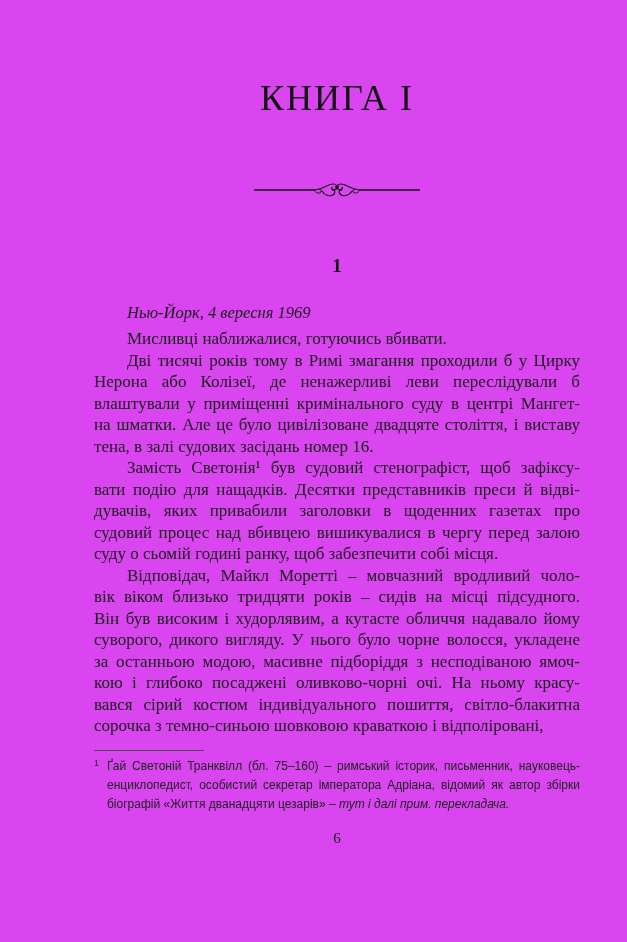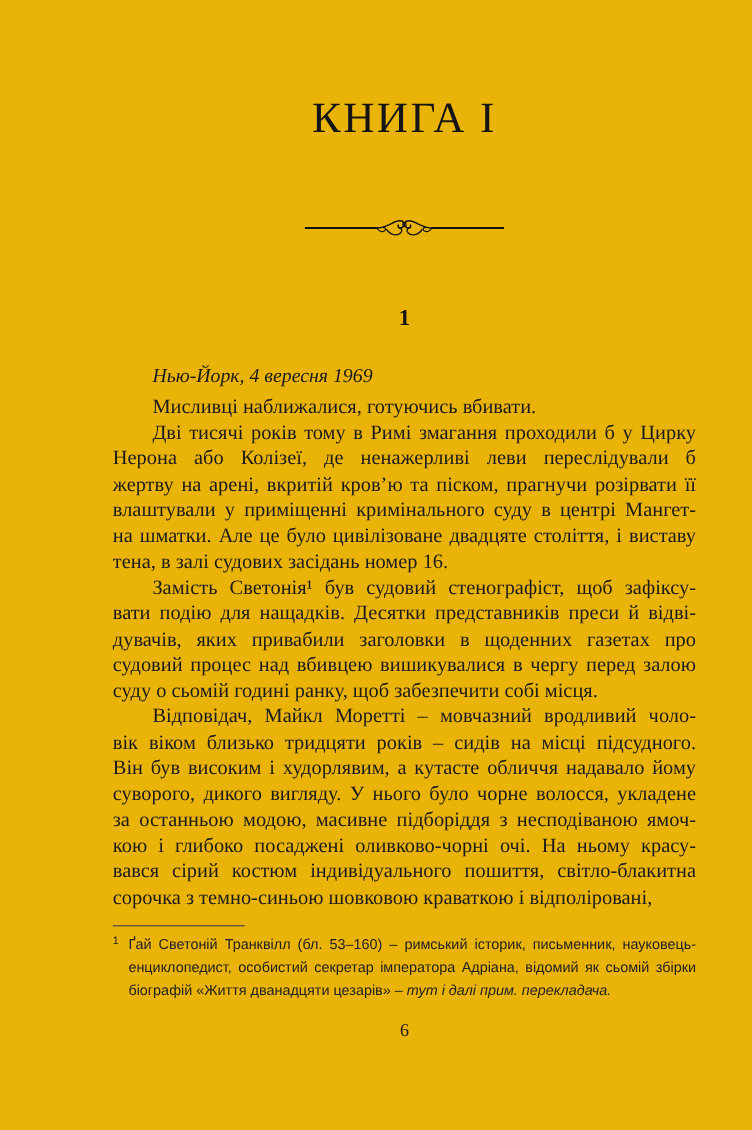--- a/index.html
+++ b/index.html
@@ -5,21 +5,21 @@
   html, body {
     margin: 0;
     padding: 0;
     background: #ffffff;
   }
   .page {
     position: relative;
     width: 627px;
     height: 942px;
     margin: 0;
-    background: #eab308;
+    background: #d946ef;
     box-sizing: border-box;
     padding: 0 47px 0 94px;
     font-family: "Liberation Serif", serif;
     color: #1b1b1b;
     overflow: hidden;
   }
   .book-title {
     margin-top: 78px;
     text-align: center;
     font-size: 36px;
@@ -113,21 +113,20 @@
 
   <div class="dateline">Нью-Йорк, 4 вересня 1969</div>
 
   <div class="body-text" id="body-text">
       <div class="para">
         <div class="line first last">Мисливці наближалися, готуючись вбивати.</div>
       </div>
       <div class="para">
         <div class="line first">Дві тисячі років тому в Римі змагання проходили б у Цирку</div>
         <div class="line">Нерона або Колізеї, де ненажерливі леви переслідували б</div>
-        <div class="line">жертву на арені, вкритій кров’ю та піском, прагнучи розірвати її</div>
         <div class="line">влаштували у приміщенні кримінального суду в центрі Мангет-</div>
         <div class="line">на шматки. Але це було цивілізоване двадцяте століття, і виставу</div>
         <div class="line last">тена, в залі судових засідань номер 16.</div>
       </div>
       <div class="para">
         <div class="line first">Замість Светонія¹ був судовий стенографіст, щоб зафіксу-</div>
         <div class="line">вати подію для нащадків. Десятки представників преси й відві-</div>
         <div class="line">дувачів, яких привабили заголовки в щоденних газетах про</div>
         <div class="line">судовий процес над вбивцею вишикувалися в чергу перед залою</div>
         <div class="line last">суду о сьомій годині ранку, щоб забезпечити собі місця.</div>
@@ -142,22 +141,22 @@
         <div class="line">вався сірий костюм індивідуального пошиття, світло-блакитна</div>
         <div class="line last">сорочка з темно-синьою шовковою краваткою і відполіровані,</div>
       </div>
     </div>
 
   <div class="footnote-rule"></div>
 
   <div class="footnote" id="footnote">
     <span class="fn-marker">1</span>
     <div id="footnote-lines">
-        <div class="line">Ґай Светоній Транквілл (бл. 53–160) – римський історик, письменник, науковець-</div>
-        <div class="line">енциклопедист, особистий секретар імператора Адріана, відомий як сьомій збірки</div>
+        <div class="line">Ґай Светоній Транквілл (бл. 75–160) – римський історик, письменник, науковець-</div>
+        <div class="line">енциклопедист, особистий секретар імператора Адріана, відомий як автор збірки</div>
       </div>
     <div class="line last">
       <span>біографій «Життя дванадцяти цезарів» – </span><span class="fn-italic">тут і далі прим. перекладача.</span>
     </div>
   </div>
 
   <div class="page-number">6</div>
 
 </div>
 

